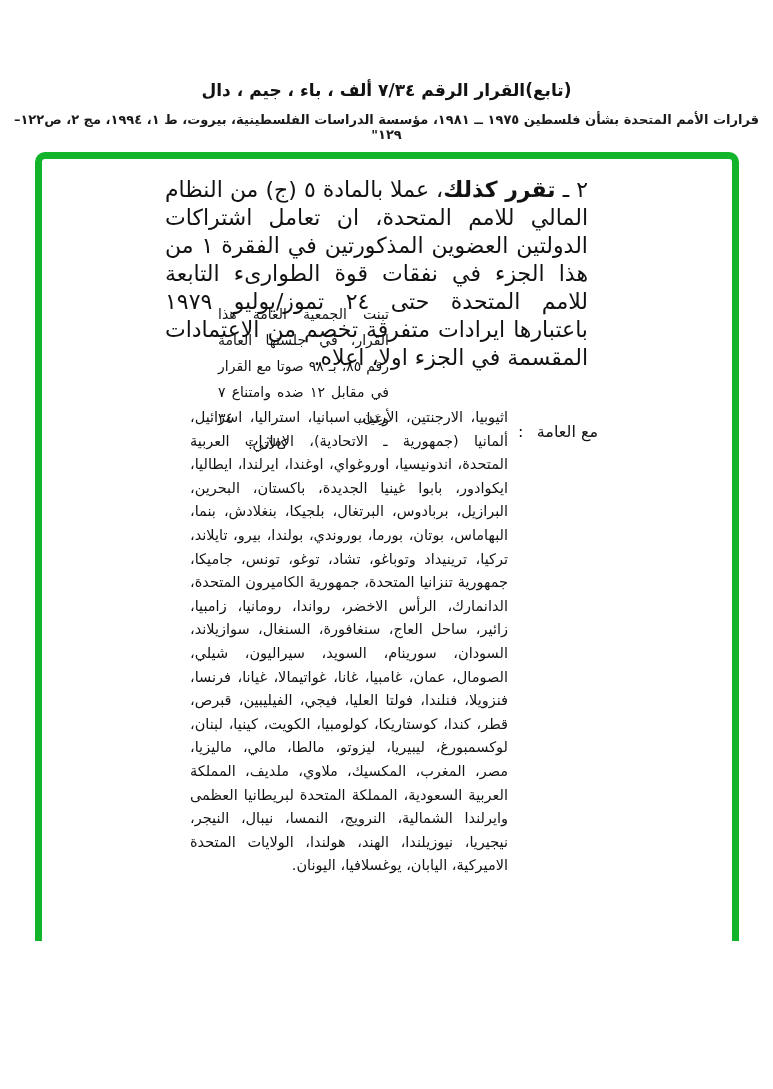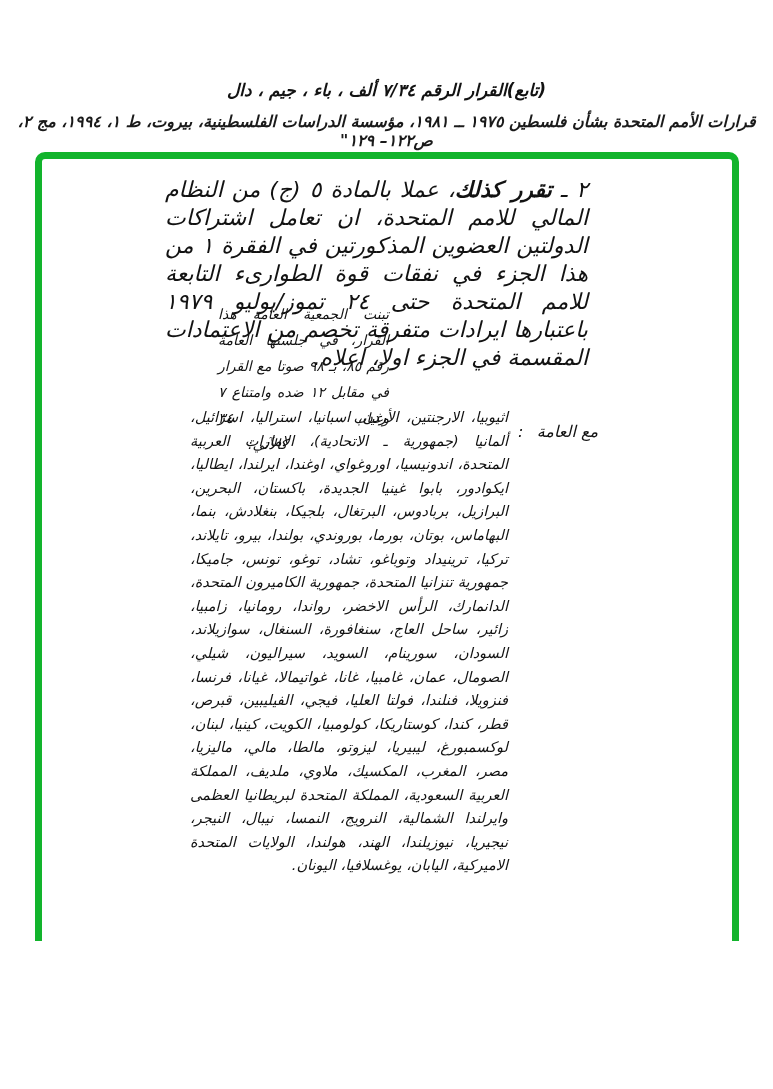--- a/index.html
+++ b/index.html
@@ -4,37 +4,36 @@
 <style>
   html, body { margin: 0; padding: 0; background: #ffffff; }
   .page {
     position: relative;
     width: 773px;
     height: 941px;
     background: #ffffff;
     font-family: "DejaVu Sans", sans-serif;
     color: #121212;
     overflow: hidden;
-    font-style: italic;
   }
   .doc-title {
     position: absolute;
     top: 80px; left: 0; width: 773px;
     text-align: center;
     direction: rtl;
     font-size: 17px;
     font-weight: bold;
     letter-spacing: 0.2px;
   }
   .doc-citation {
     position: absolute;
     top: 112px; left: 0; width: 773px;
     text-align: center;
     direction: rtl;
-    font-size: 16px;
+    font-size: 13px;
     font-weight: bold;
     color: #1a1a1a;
   }
   .green-box {
     position: absolute;
     left: 35px; top: 152px;
     width: 704px; height: 865px;
     box-sizing: border-box;
     border: 7px solid #12b42c;
     border-radius: 10px;

